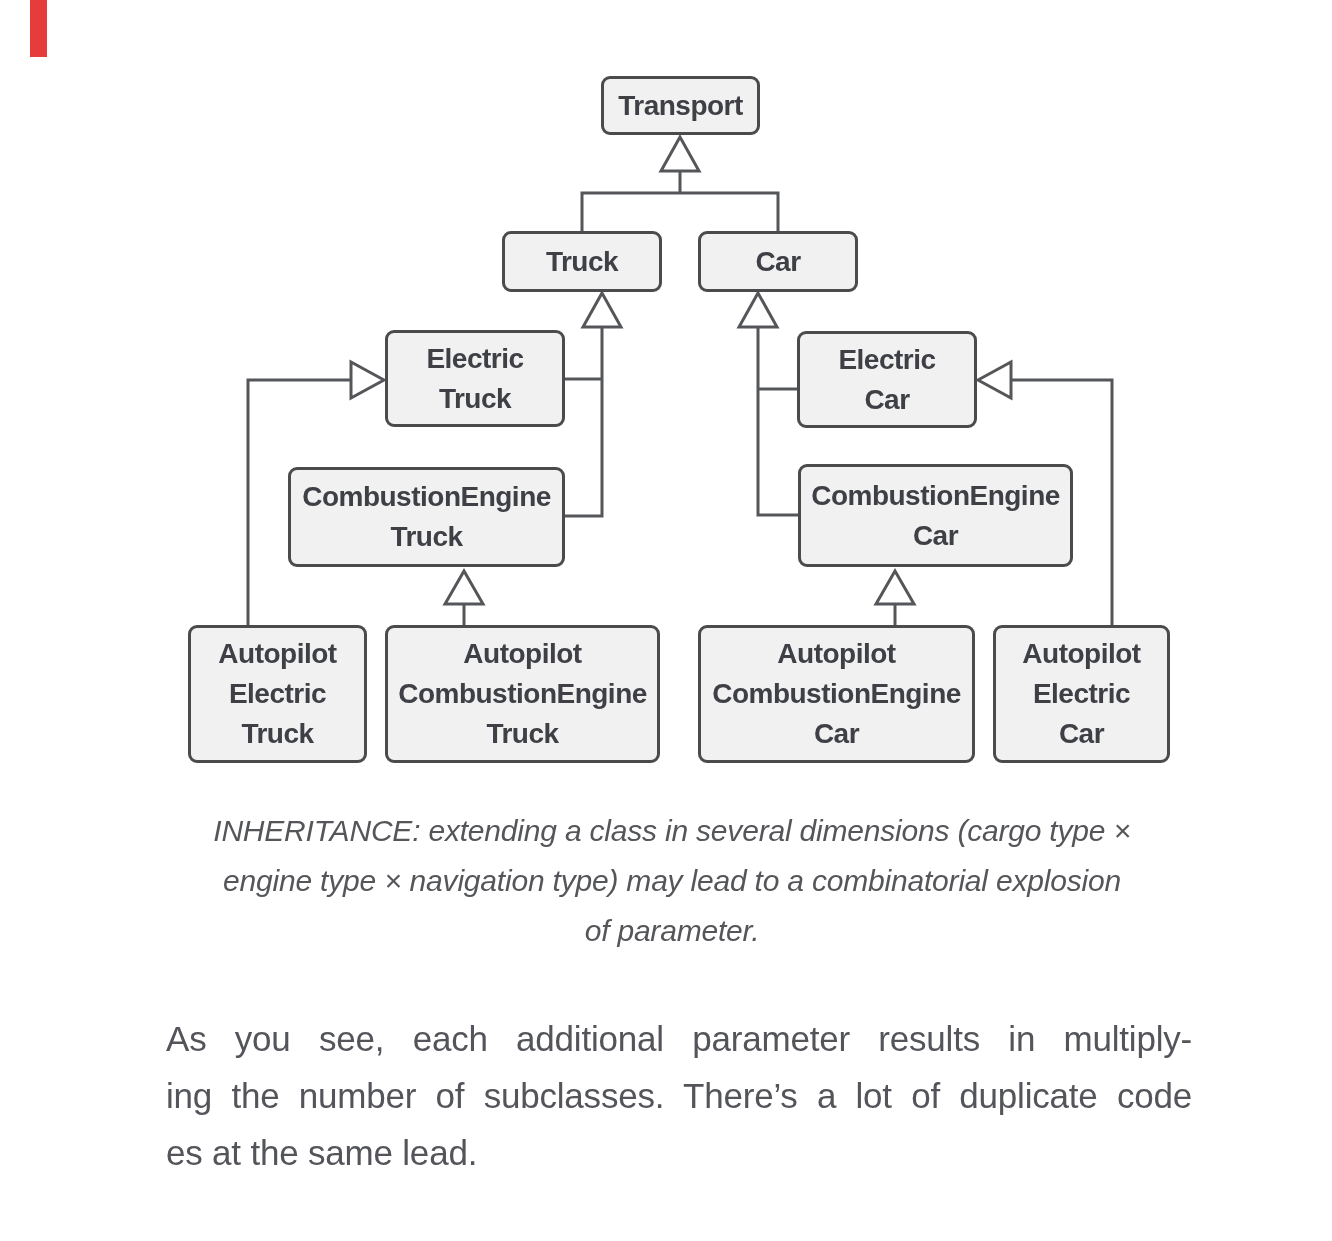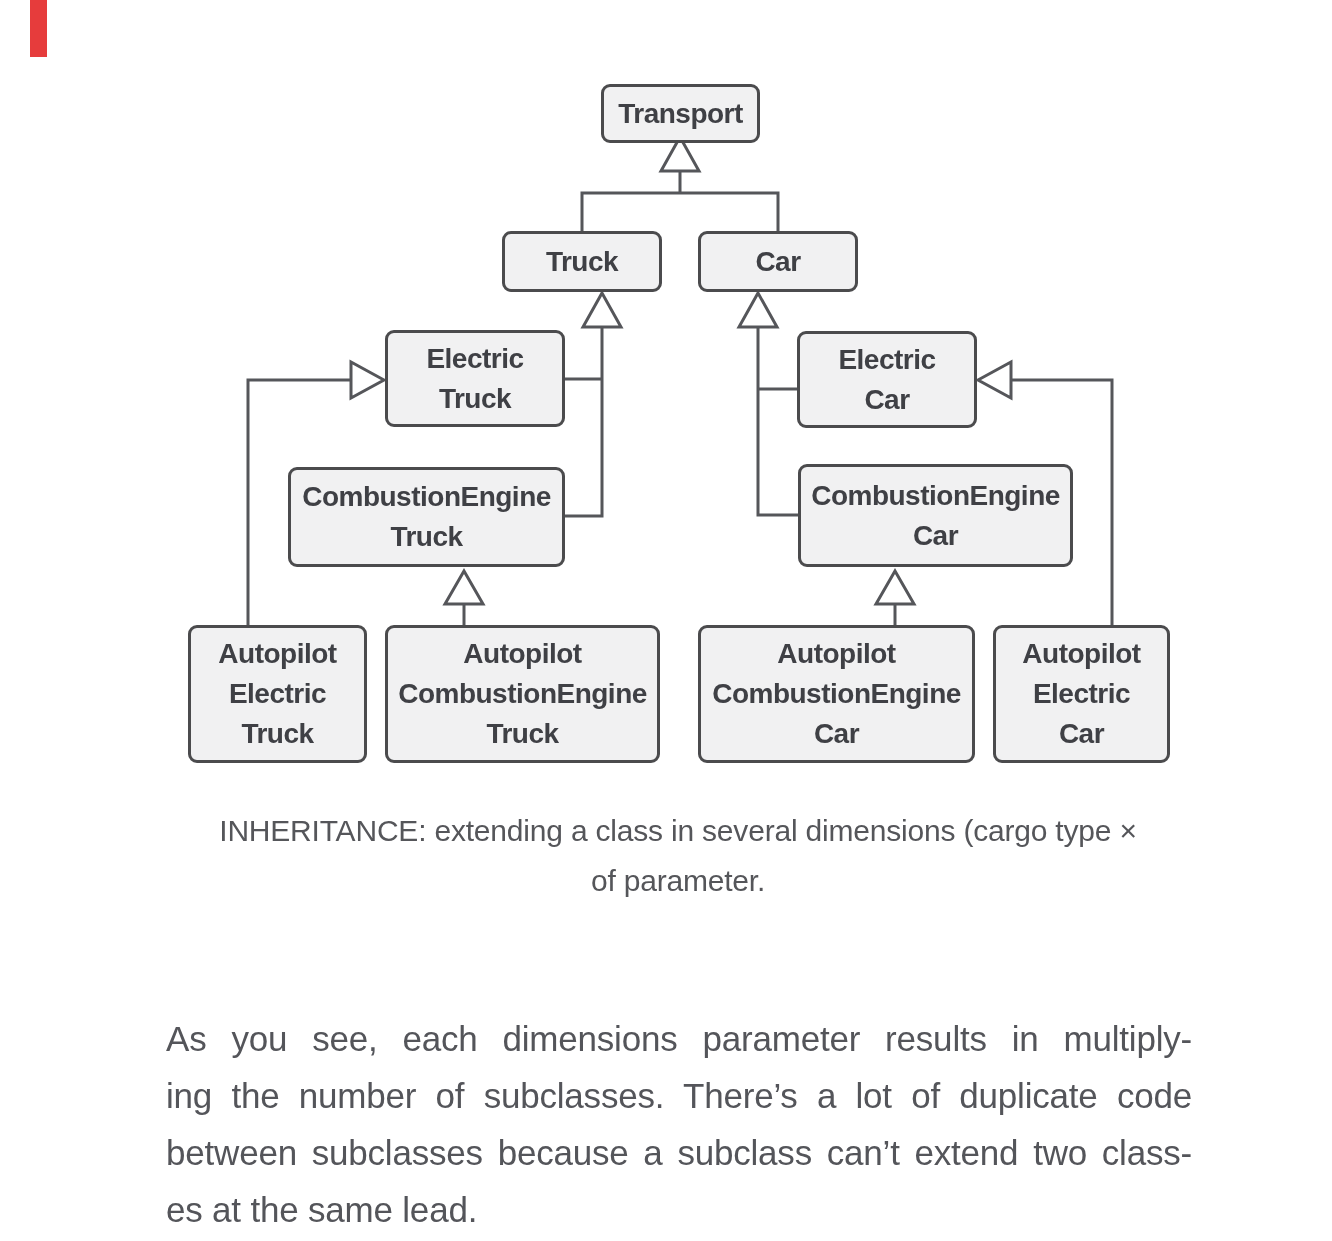--- a/index.html
+++ b/index.html
@@ -10,22 +10,22 @@
   .accent-bar{position:absolute;left:30px;top:0;width:17px;height:57px;background:#e63c3c;}
   .connectors{position:absolute;left:0;top:0;}
   .node{
     position:absolute;box-sizing:border-box;
     background:#f1f1f2;border:3px solid #4b4b4d;border-radius:9px;
     color:#3f4045;font-weight:bold;font-size:28px;line-height:40px;
     letter-spacing:-0.5px;display:flex;align-items:center;justify-content:center;
     text-align:center;white-space:pre-line;
   }
   .caption{
-    position:absolute;left:166px;top:806px;width:1024px;
-    text-align:center;font-size:30px;line-height:50px;
+    position:absolute;left:160px;top:806px;width:1024px;
+    text-align:center;font-style:italic;font-size:30px;line-height:50px;
     color:#55565a;letter-spacing:-0.2px;
   }
   .para{
     position:absolute;left:166px;top:1010px;width:1026px;
     font-size:35px;line-height:57px;color:#54555a;letter-spacing:-0.2px;
   }
   .jline{text-align:justify;text-align-last:justify;}
   .lline{text-align:left;}
 </style>
 </head>
@@ -52,21 +52,21 @@
     <polygon points="464,571 445,604 483,604" fill="#ffffff" stroke="#55565a" stroke-width="3"></polygon>
     <path d="M464,604 V625" fill="none" stroke="#55565a" stroke-width="3"></path>
 
     <polygon points="895,571 876,604 914,604" fill="#ffffff" stroke="#55565a" stroke-width="3"></polygon>
     <path d="M895,604 V625" fill="none" stroke="#55565a" stroke-width="3"></path>
 
     <path d="M1112,625 V380 H1011" fill="none" stroke="#55565a" stroke-width="3"></path>
     <polygon points="978,380 1011,362 1011,398" fill="#ffffff" stroke="#55565a" stroke-width="3"></polygon>
   </svg>
 
-  <div class="node" style="left:601px;top:84px;width:159px;height:59px;">Transport</div>
+  <div class="node" style="left:601px;top:76px;width:159px;height:59px;">Transport</div>
   <div class="node" style="left:502px;top:231px;width:160px;height:61px;">Truck</div>
   <div class="node" style="left:698px;top:231px;width:160px;height:61px;">Car</div>
   <div class="node" style="left:385px;top:330px;width:180px;height:97px;">Electric
 Truck</div>
   <div class="node" style="left:797px;top:331px;width:180px;height:97px;">Electric
 Car</div>
   <div class="node" style="left:288px;top:467px;width:277px;height:100px;">CombustionEngine
 Truck</div>
   <div class="node" style="left:798px;top:464px;width:275px;height:103px;">CombustionEngine
 Car</div>
@@ -78,23 +78,23 @@
 Truck</div>
   <div class="node" style="left:698px;top:625px;width:277px;height:138px;">Autopilot
 CombustionEngine
 Car</div>
   <div class="node" style="left:993px;top:625px;width:177px;height:138px;">Autopilot
 Electric
 Car</div>
 
   <div class="caption">
     <div>INHERITANCE: extending a class in several dimensions (cargo type ×</div>
+    <div>engine type × navigation type) may lead to a combinatorial explosion</div>
     <div>of parameter.</div>
   </div>
 
   <div class="para">
-    <div class="jline">As you see, each dimensions parameter results in multiply-</div>
+    <div class="jline">As you see, each additional parameter results in multiply-</div>
     <div class="jline">ing the number of subclasses. There’s a lot of duplicate code</div>
-    <div class="jline">between subclasses because a subclass can’t extend two class-</div>
     <div class="lline">es at the same lead.</div>
   </div>
 
 </div>
 
 </body></html>

